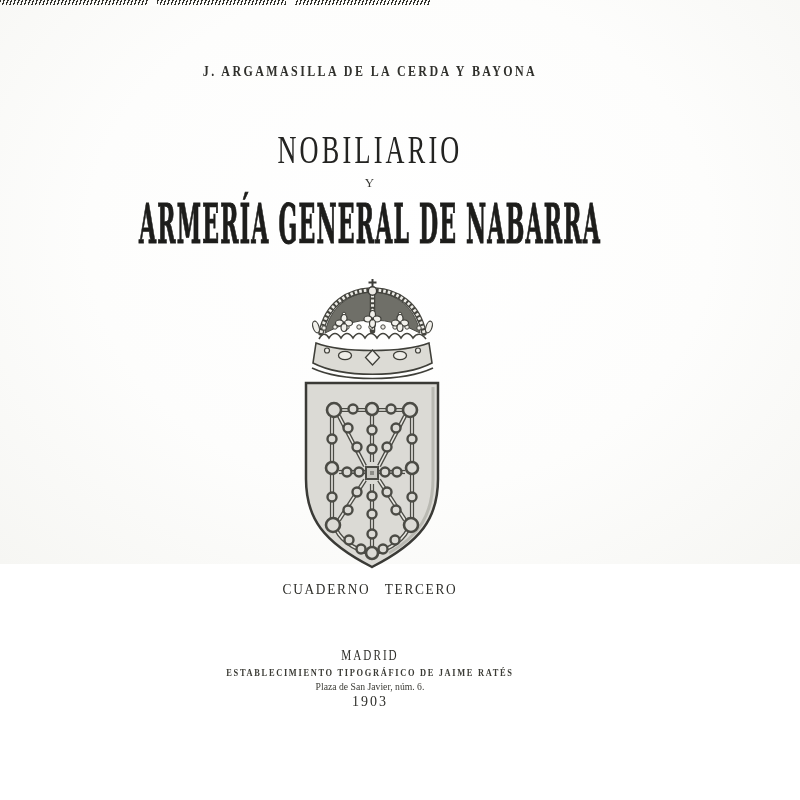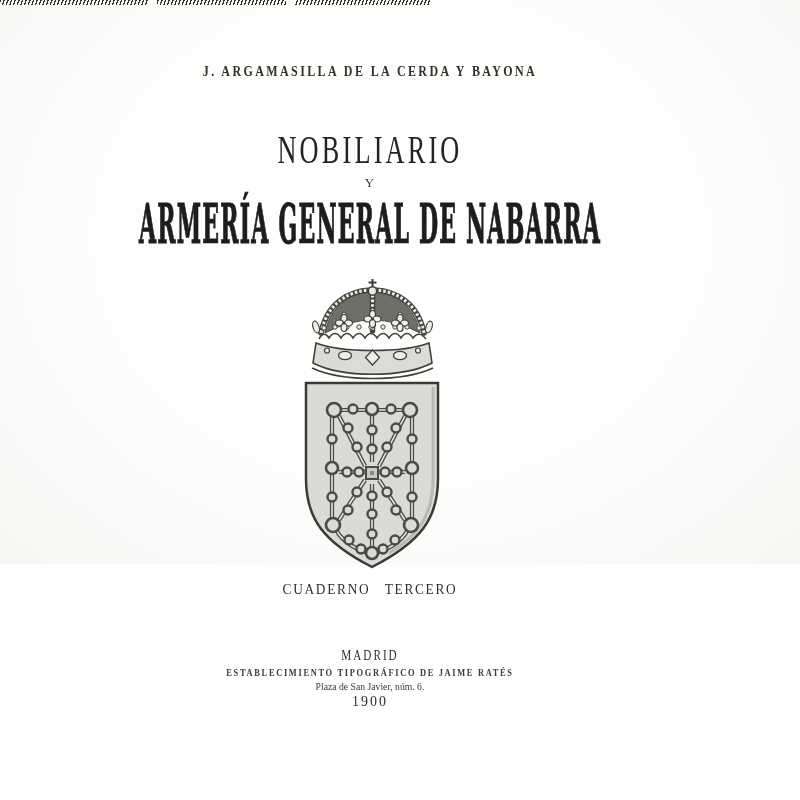--- a/index.html
+++ b/index.html
@@ -212,15 +212,15 @@
       <rect x="65" y="88" width="12" height="12" fill="#c9c8c2" stroke="#4b4b45" stroke-width="2"></rect>
       <rect x="69" y="92" width="4" height="4" fill="#8b8b85"></rect>
     </g>
   </svg>
 
   <div class="c series">CUADERNO TERCERO</div>
 
   <div class="c city">MADRID</div>
   <div class="c printer">ESTABLECIMIENTO TIPOGRÁFICO DE JAIME RATÉS</div>
   <div class="c address">Plaza de San Javier, núm. 6.</div>
-  <div class="c year">1900</div>
+  <div class="c year">1903</div>
 
 </div>
 
 </body></html>

